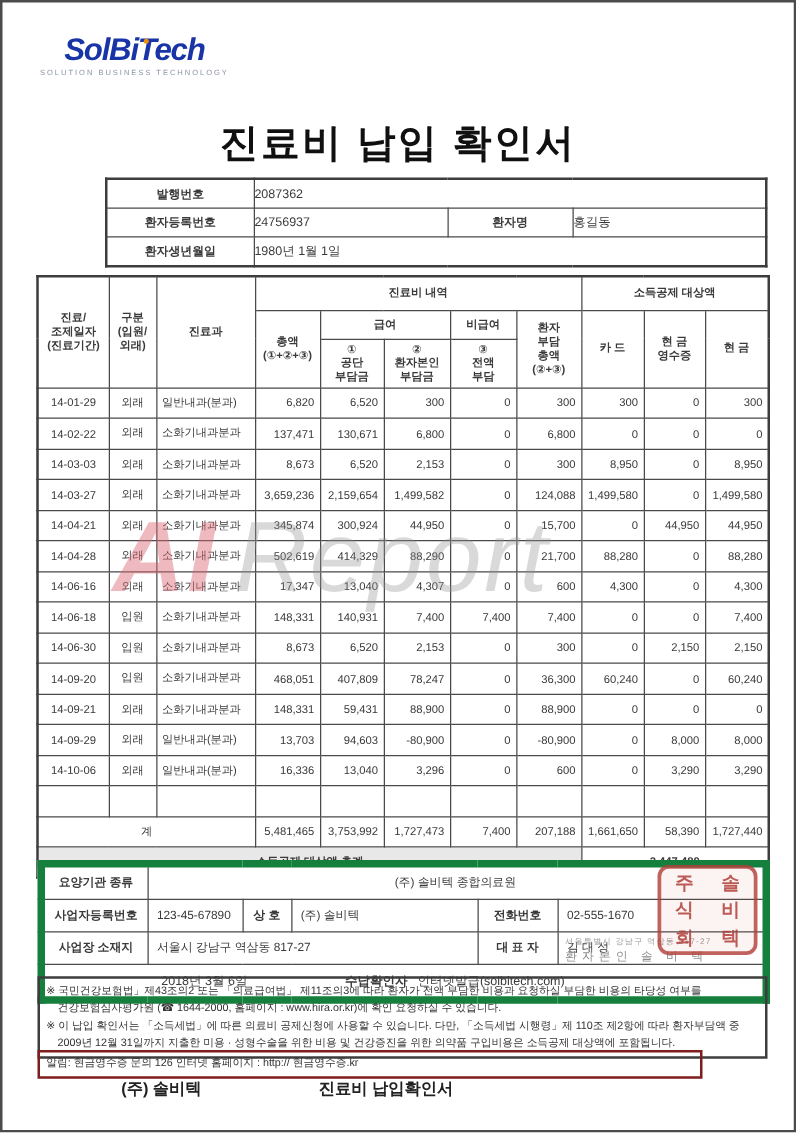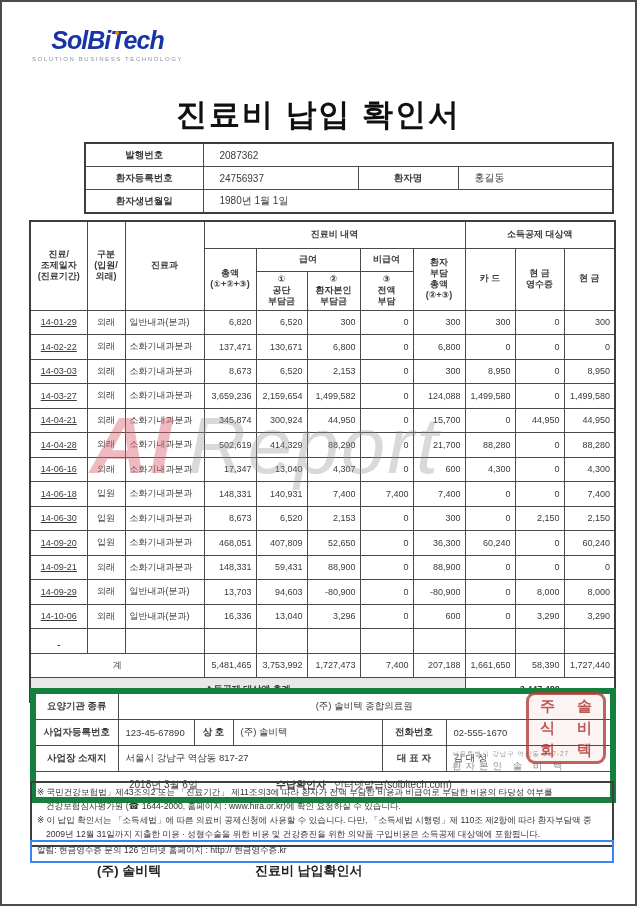--- a/index.html
+++ b/index.html
@@ -16,28 +16,28 @@
   .title{position:absolute;left:0;top:92px;width:100%;text-align:center;
          font-size:31px;font-weight:bold;color:#101010;letter-spacing:2px;}
 
   table{border-collapse:collapse;table-layout:fixed;background:#fff;}
   td,th{border:1px solid #4a4a4a;overflow:hidden;white-space:nowrap;}
 
   
   .info{position:absolute;left:82px;top:140px;width:528px;border:2px solid #3d3d3d;}
   .info td{height:20px;font-size:9.5px;}
   .info .lbl{font-weight:bold;text-align:center;}
-  .info .val{text-align:left;padding-left:16px;font-size:10px;}
+  .info .val{text-align:left;padding-left:0;font-size:10px;}
 
   
   .main{position:absolute;left:27px;top:218px;border:2px solid #3d3d3d;}
   .main th{font-size:9px;font-weight:bold;white-space:pre-line;text-align:center;vertical-align:middle;line-height:1.25;}
   .main td{height:21.5px;font-size:9px;}
   .h1{height:27px;} .h2{height:23px;} .h3{height:39px;}
-  .c-date{text-align:center;font-size:8.5px;text-decoration:underline;}
+  .c-date{text-align:center;font-size:8.5px;}
   .c-center{text-align:center;}
   .c-dept{text-align:left;padding-left:4px;font-size:8.5px;}
   .num{text-align:right;padding-right:4px;}
   .total-row td{height:21px;}
   .ded-label{background:#e8e8e8;text-align:center;font-weight:bold;font-size:10.5px;height:24px;}
   .ded-value{text-align:center;font-weight:bold;font-size:10.5px;}
 
   
   .watermark{position:absolute;left:88px;top:398px;font-style:italic;font-weight:bold;font-size:80px;
              pointer-events:none;z-index:6;letter-spacing:2px;}
@@ -62,21 +62,21 @@
          display:grid;grid-template-columns:1fr 1fr;align-items:center;justify-items:center;
          font-family:"Liberation Serif","DejaVu Serif",serif;font-weight:bold;font-size:15px;color:rgba(177,62,56,0.85);}
   .stamp-overlay{position:absolute;left:450px;top:747px;width:160px;z-index:6;color:#9b9b9b;line-height:1.5;}
   .stamp-overlay .t1{font-size:6.5px;letter-spacing:1px;}
   .stamp-overlay .t2{font-size:9.5px;letter-spacing:4px;color:#8d8d8d;}
 
   
   .notes{position:absolute;left:28px;top:779px;width:584px;box-sizing:border-box;border:2px solid #3d3d3d;
          font-size:8.6px;line-height:1.62;padding:3px 5px;color:#333;}
   .notes .cont{padding-left:9px;}
-  .notice{position:absolute;left:28px;top:838px;width:584px;box-sizing:border-box;border:2px solid #3b82f6;
+  .notice{position:absolute;left:28px;top:838px;width:532px;box-sizing:border-box;border:2px solid #7f1d1d;
           font-size:8.6px;padding:3px 5px 4px 5px;color:#333;}
 
   
   .bottom-sig{position:absolute;left:0;top:860px;width:100%;font-size:13px;font-weight:bold;color:#222;}
   .bottom-sig .s1{position:absolute;left:95px;}
   .bottom-sig .s2{position:absolute;left:253px;}
 </style>
 </head>
 <body>
 
@@ -284,21 +284,21 @@
           <td class="num">0</td>
           <td class="num">2,150</td>
           <td class="num">2,150</td>
         </tr>
         <tr>
           <td class="c-date">14-09-20</td>
           <td class="c-center">입원</td>
           <td class="c-dept">소화기내과분과</td>
           <td class="num">468,051</td>
           <td class="num">407,809</td>
-          <td class="num">52,650</td>
+          <td class="num">78,247</td>
           <td class="num">0</td>
           <td class="num">36,300</td>
           <td class="num">60,240</td>
           <td class="num">0</td>
           <td class="num">60,240</td>
         </tr>
         <tr>
           <td class="c-date">14-09-21</td>
           <td class="c-center">외래</td>
           <td class="c-dept">소화기내과분과</td>
@@ -421,21 +421,21 @@
     <span>비</span>
     <span>회</span>
     <span>텍</span>
   </div>
   <div class="stamp-overlay">
     <div class="t1">서울특별시 강남구 역삼동 817-27</div>
     <div class="t2">환자본인 솔 비 텍</div>
   </div>
 
   <div class="notes">
-    <div>※ 국민건강보험법」제43조의2 또는 「진료기간」 제11조의3에 따라 환자가 전액 부담한 비용과 비급여로 부담한 비용의 타당성 여부를</div>
+    <div>※ 국민건강보험법」제43조의2 또는 「의료급여법」 제11조의3에 따라 환자가 전액 부담한 비용과 요청하실 부담한 비용의 타당성 여부를</div>
     <div class="cont">건강보험심사평가원 (☎ 1644-2000, 홈페이지 : www.hira.or.kr)에 확인 요청하실 수 있습니다.</div>
     <div>※ 이 납입 확인서는 「소득세법」에 따른 의료비 공제신청에 사용할 수 있습니다. 다만, 「소득세법 시행령」제 110조 제2항에 따라 환자부담액 중</div>
     <div class="cont">2009년 12월 31일까지 지출한 미용 · 성형수술을 위한 비용 및 건강증진을 위한 의약품 구입비용은 소득공제 대상액에 포함됩니다.</div>
   </div>
 
   <div class="notice">알림: 현금영수증 문의 126 인터넷 홈페이지 : http:// 현금영수증.kr</div>
 
   <div class="bottom-sig">
     <span class="s1">(주) 솔비텍</span>
     <span class="s2">진료비 납입확인서</span>

